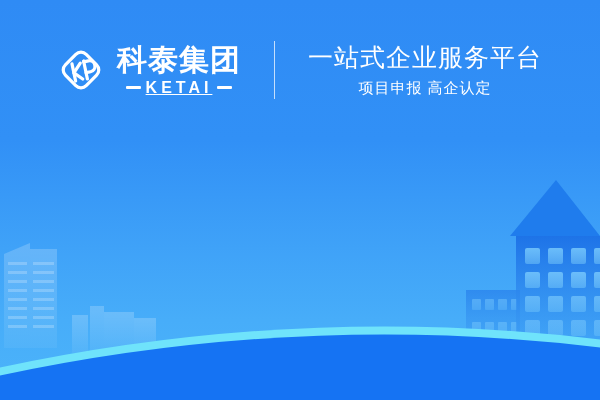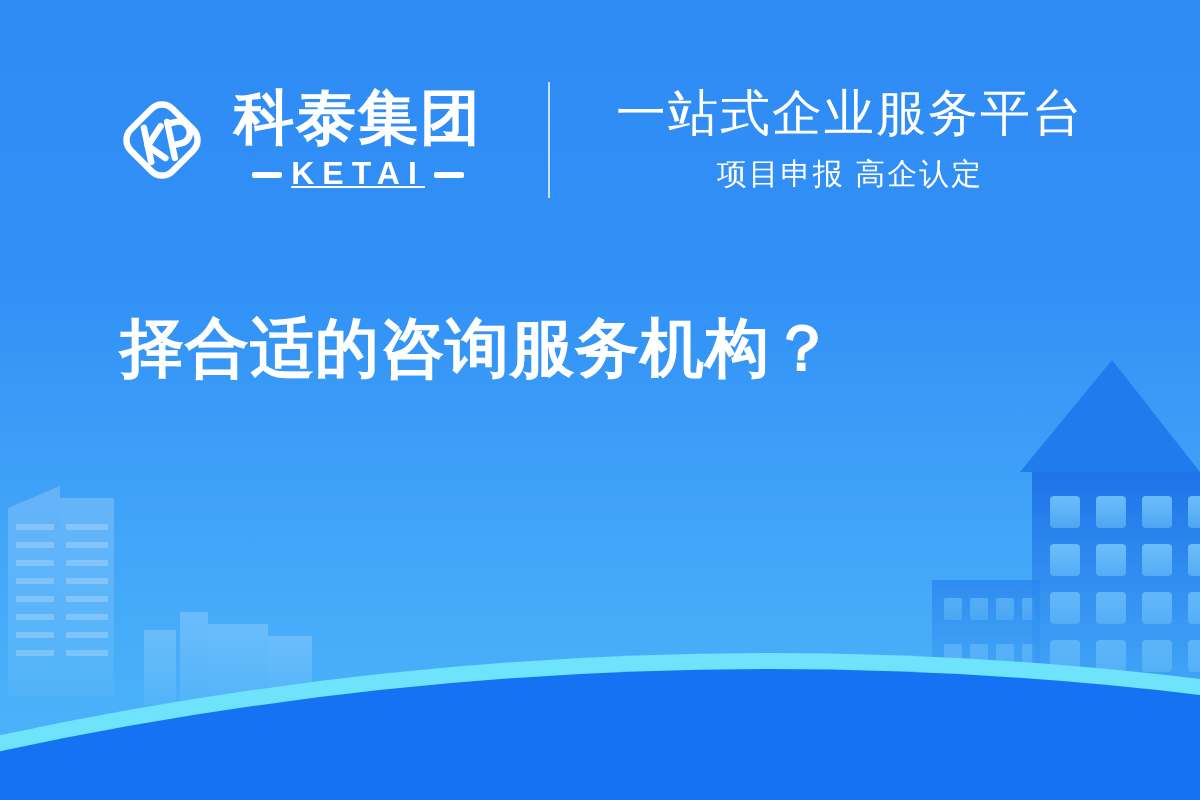--- a/index.html
+++ b/index.html
@@ -264,16 +264,15 @@
 
       <div class="tagline">
         <div class="tagline-main">一站式企业服务平台</div>
         <div class="tagline-sub">项目申报 高企认定</div>
       </div>
 
     </div>
   </div>
 
   <div class="headline">
-    <span class="headline-line">择合适的咨询服务机构？</span>
   </div>
 
 </div>
 
 </body></html>

